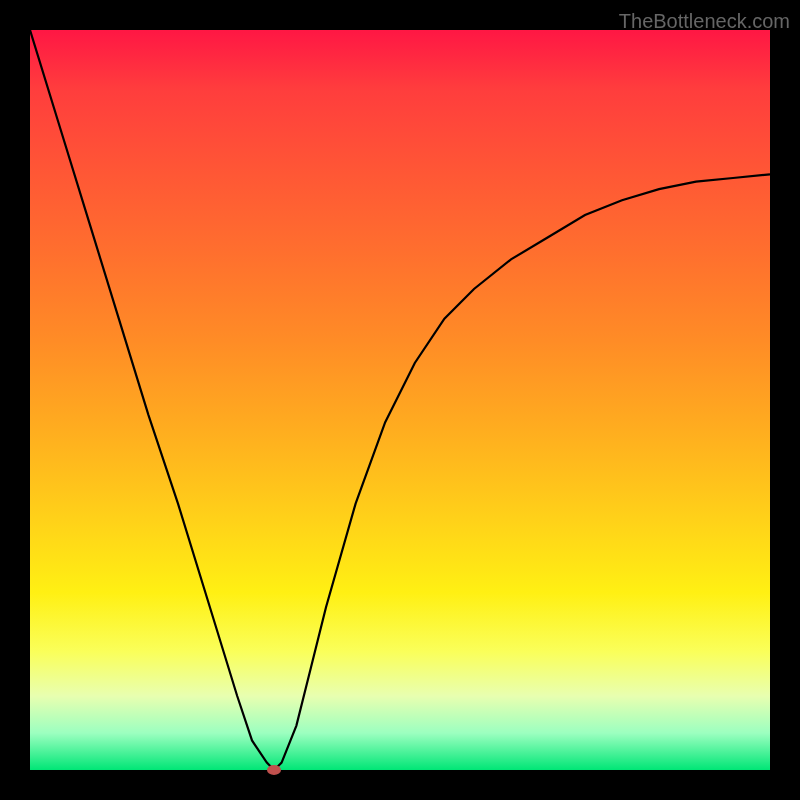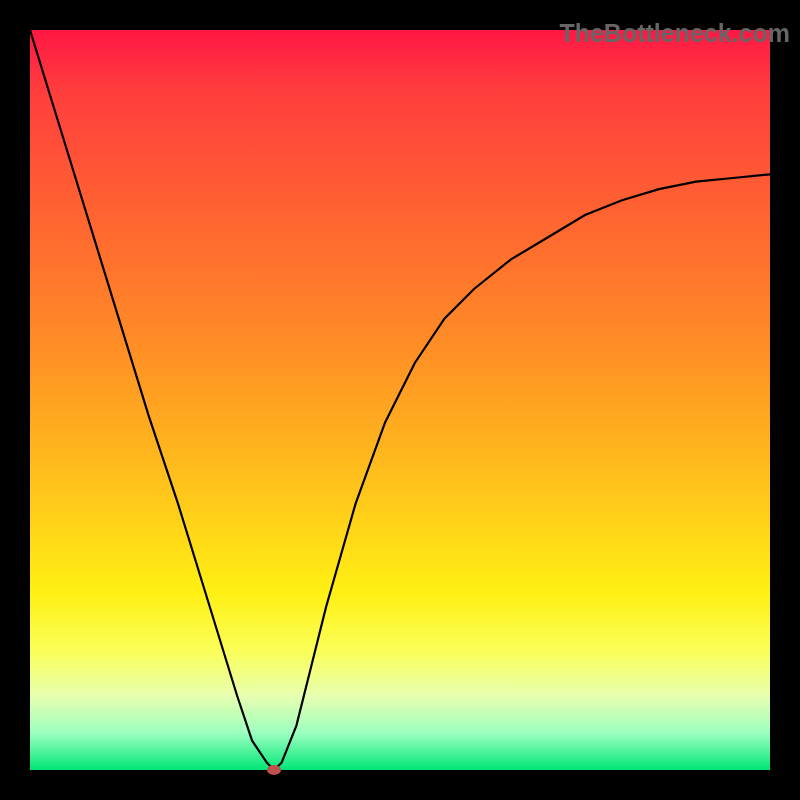--- a/index.html
+++ b/index.html
@@ -6,25 +6,25 @@
   body {
     width: 800px;
     height: 800px;
     background: #000;
     position: relative;
     overflow: hidden;
     font-family: Arial, sans-serif;
   }
   .watermark {
     position: absolute;
-    top: 19px;
+    top: 10px;
     right: 10px;
     color: #666;
-    font-size: 25px;
-    font-weight: 700;
+    font-size: 20px;
+    font-weight: 400;
     z-index: 10;
   }
   .plot-area {
     position: absolute;
     left: 30px;
     top: 30px;
     width: 740px;
     height: 740px;
     background: linear-gradient(to bottom,
       #ff1744 0%,

